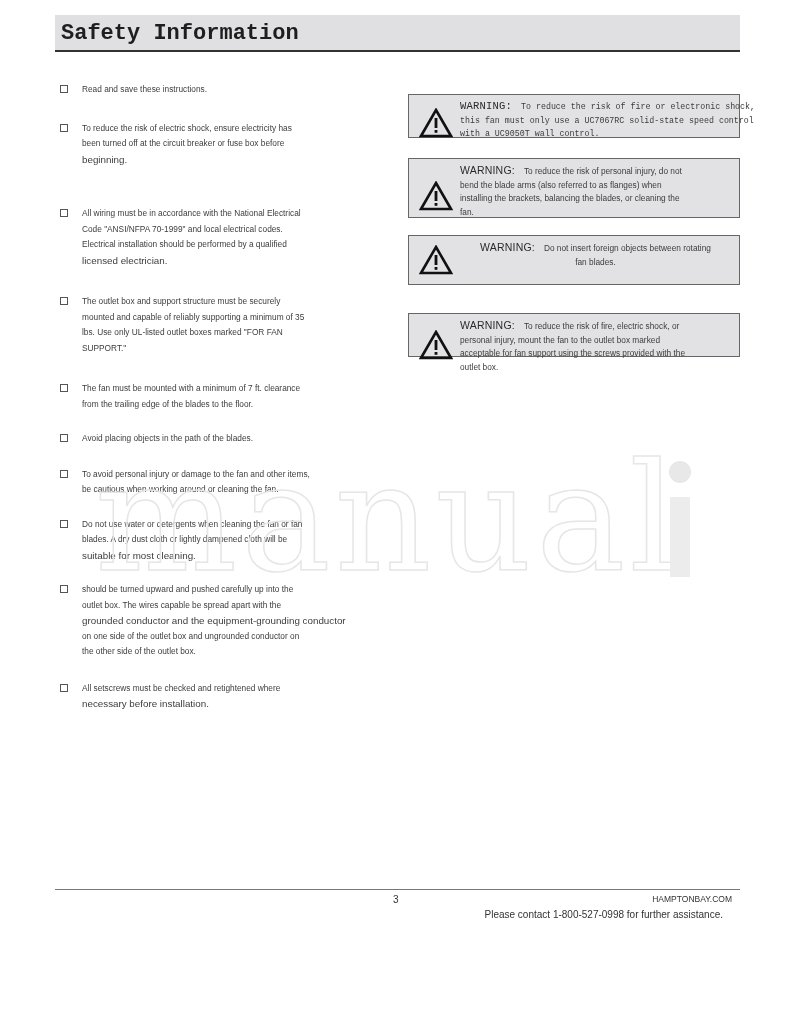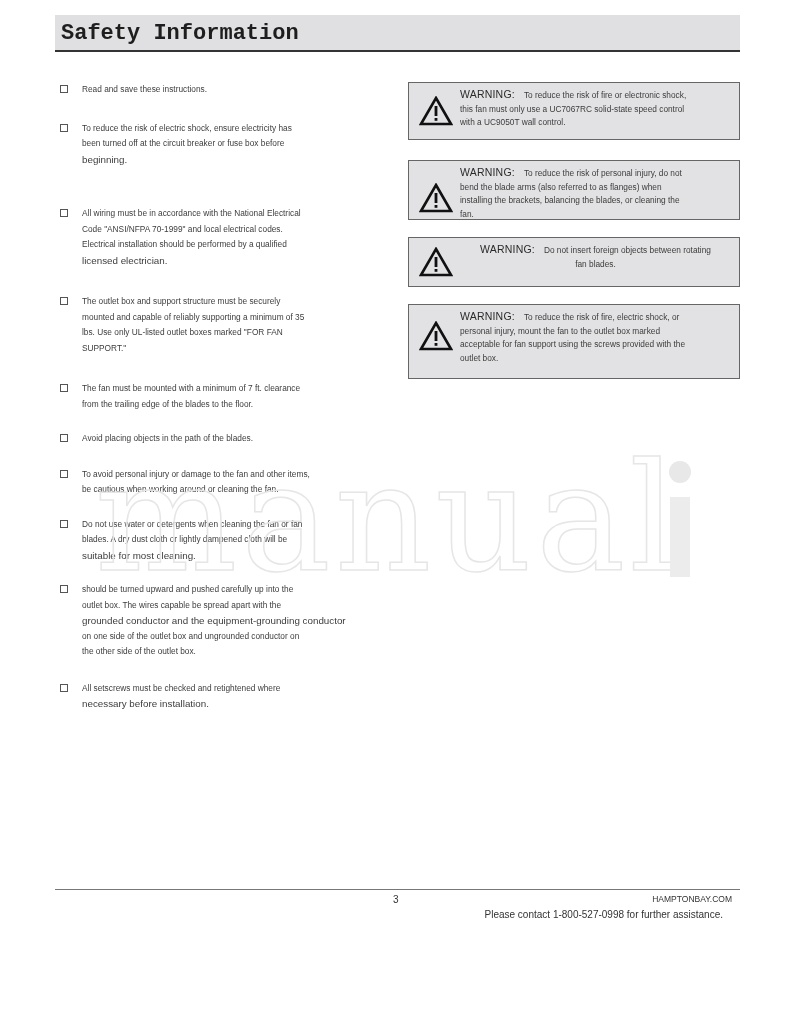--- a/index.html
+++ b/index.html
@@ -87,21 +87,21 @@
       <span class="line">the other side of the outlet box.</span>
     </div>
     <div class="item" style="margin-top: 21px;">
       <span class="box"></span>
       <span class="line">All setscrews must be checked and retightened where</span>
       <span class="line big">necessary before installation.</span>
     </div>
   </div>
 
 <div class="right-col" id="warnings">
-    <div class="warn" style="margin-top: 0px; height: 58px;">
+    <div class="warn" style="margin-top: 12px; height: 44px; font-family: Liberation Mono, monospace;">
       <span class="tri" style="top: 13px;"><svg width="34" height="30" viewBox="0 0 34 30">
           <polygon points="17,2 32,28 2,28" fill="none" stroke="#111" stroke-width="2.6" stroke-linejoin="miter"></polygon>
           <rect x="15.6" y="10" width="2.8" height="10" fill="#111"></rect>
           <rect x="15.6" y="22" width="2.8" height="2.8" fill="#111"></rect>
         </svg></span>
       <span class="line"><span class="head">WARNING:</span><span>To reduce the risk of fire or electronic shock,</span></span>
       <span class="line">this fan must only use a UC7067RC solid-state speed control</span>
       <span class="line">with a UC9050T wall control.</span>
     </div>
     <div class="warn" style="margin-top: 20px; height: 60px;">
@@ -117,21 +117,21 @@
     </div>
     <div class="warn" style="margin-top: 17px; height: 50px; text-align: center;">
       <span class="tri" style="top: 9px;"><svg width="34" height="30" viewBox="0 0 34 30">
           <polygon points="17,2 32,28 2,28" fill="none" stroke="#111" stroke-width="2.6" stroke-linejoin="miter"></polygon>
           <rect x="15.6" y="10" width="2.8" height="10" fill="#111"></rect>
           <rect x="15.6" y="22" width="2.8" height="2.8" fill="#111"></rect>
         </svg></span>
       <span class="line"><span class="head">WARNING:</span><span>Do not insert foreign objects between rotating</span></span>
       <span class="line">fan blades.</span>
     </div>
-    <div class="warn" style="margin-top: 17px; height: 75px;">
+    <div class="warn" style="margin-top: 28px; height: 44px;">
       <span class="tri" style="top: 15.5px;"><svg width="34" height="30" viewBox="0 0 34 30">
           <polygon points="17,2 32,28 2,28" fill="none" stroke="#111" stroke-width="2.6" stroke-linejoin="miter"></polygon>
           <rect x="15.6" y="10" width="2.8" height="10" fill="#111"></rect>
           <rect x="15.6" y="22" width="2.8" height="2.8" fill="#111"></rect>
         </svg></span>
       <span class="line"><span class="head">WARNING:</span><span>To reduce the risk of fire, electric shock, or</span></span>
       <span class="line">personal injury, mount the fan to the outlet box marked</span>
       <span class="line">acceptable for fan support using the screws provided with the</span>
       <span class="line">outlet box.</span>
     </div>

